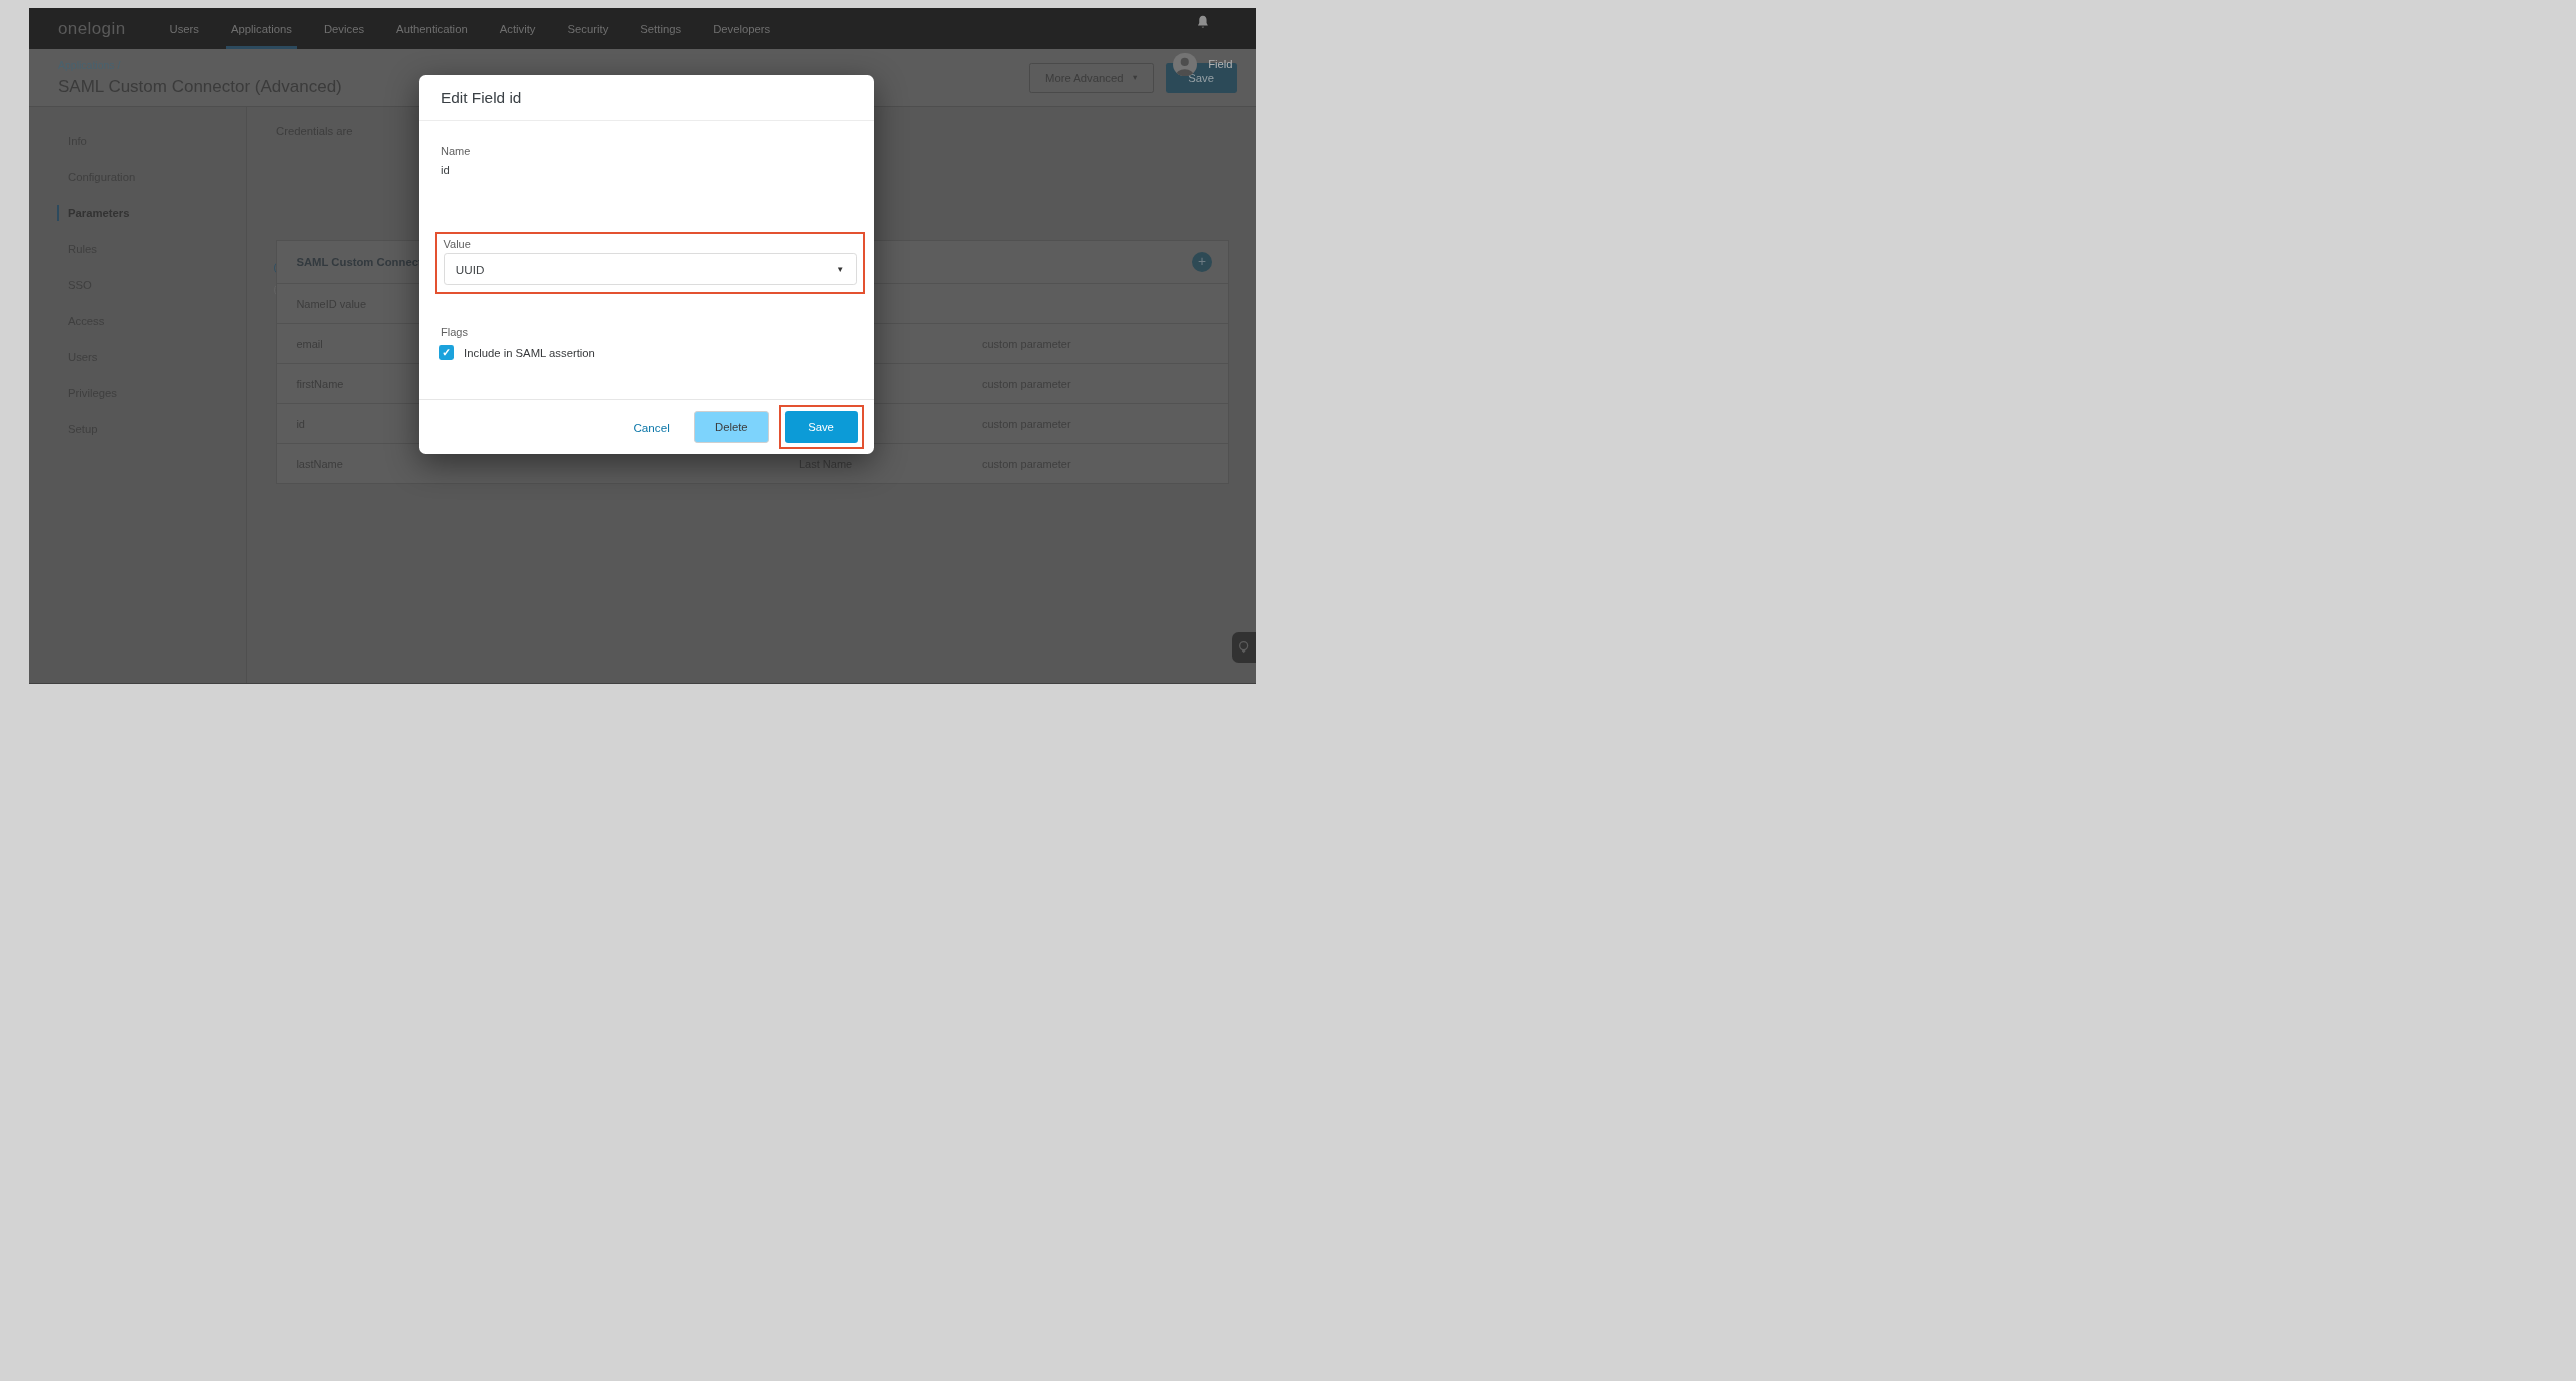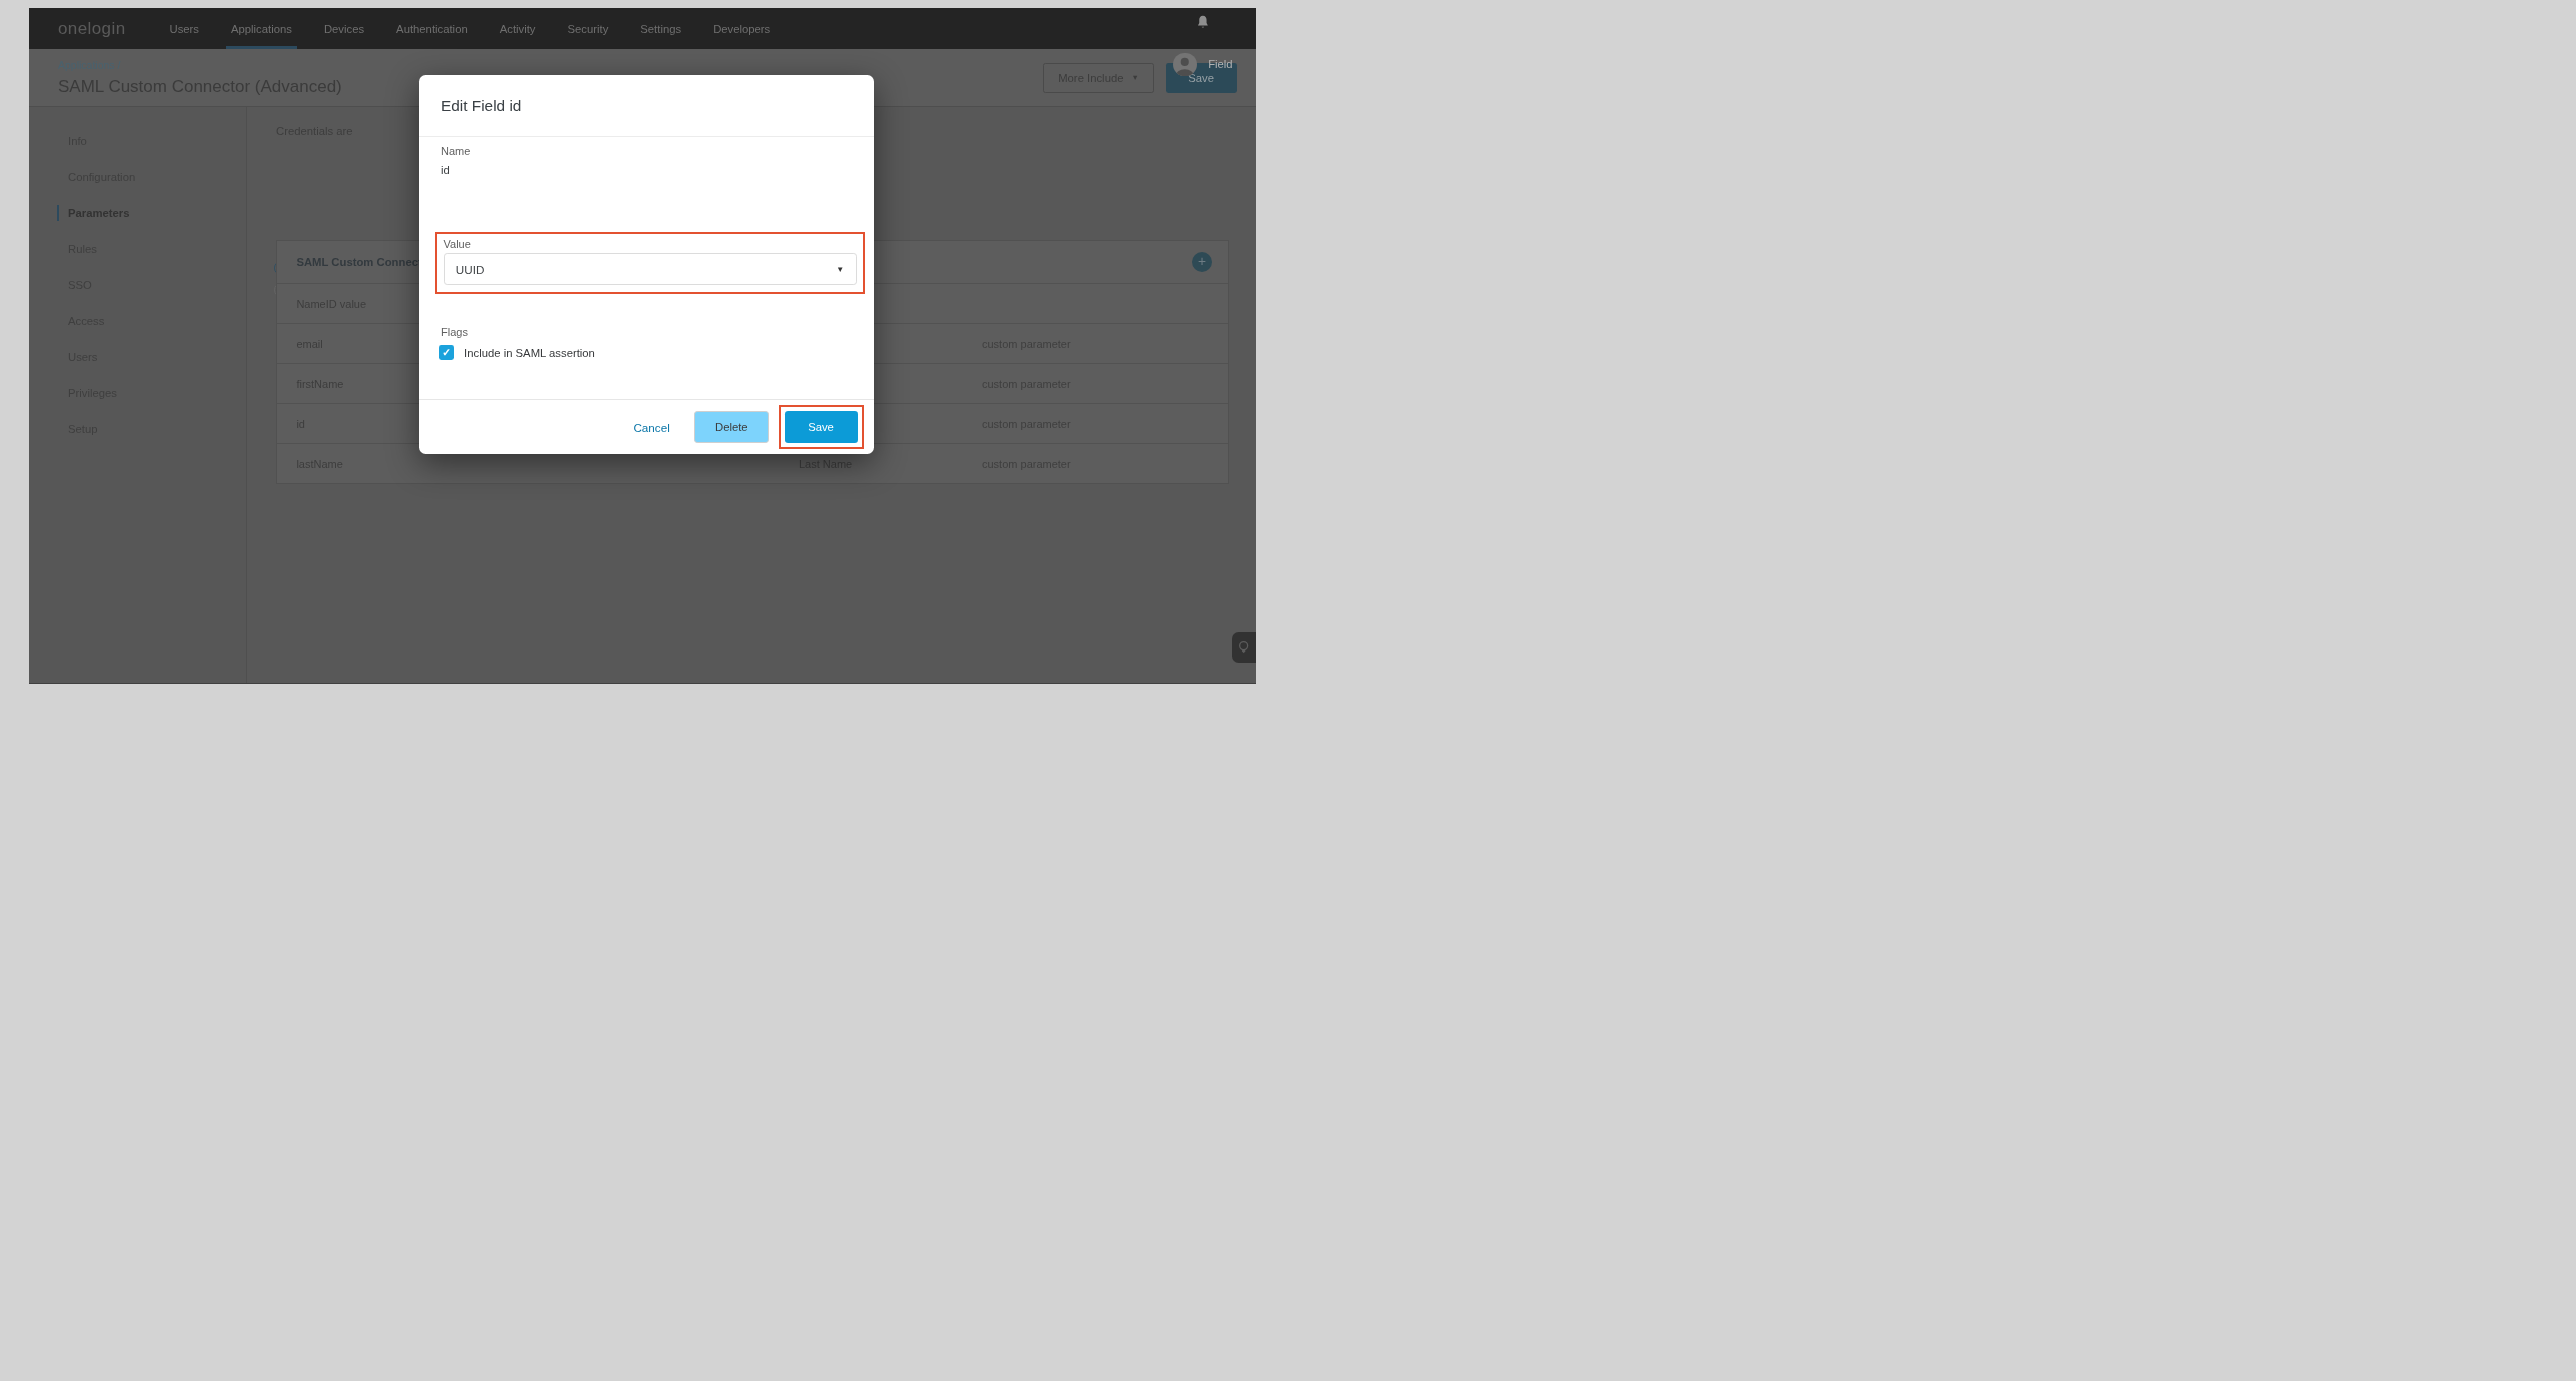--- a/index.html
+++ b/index.html
@@ -52,21 +52,21 @@
   .t-row { height:40px; border-bottom:0.8px solid #525252; display:flex; align-items:center; font-size:11px; color:#3d3d3d; }
   .t-row:last-child { border-bottom:none; }
   .cell-name { width:522px; padding-left:19.4px; }
   .cell-value { width:183px; }
   .cell-type { flex:1; color:#3f3f3f; }
 
   .bulb-btn { position:absolute; right:0; top:624px; width:24px; height:31px; background:#323232; border-radius:6.5px 0 0 6.5px; border:none; display:flex; align-items:center; justify-content:center; cursor:pointer; }
 
   
   .modal { position:absolute; left:419px; top:75px; width:455px; height:379px; background:#ffffff; border-radius:6.5px; box-shadow:0 9.7px 32px rgba(0,0,0,.45); z-index:10; }
-  .m-header { height:62px; border-bottom:0.8px solid #ececec; display:flex; align-items:center; padding-left:22px; }
+  .m-header { height:46px; border-bottom:0.8px solid #ececec; display:flex; align-items:center; padding-left:22px; }
   .m-title { font-size:15.4px; font-weight:500; color:#3a4045; }
   .m-name-label { position:absolute; left:22px; top:70px; font-size:11px; color:#5f5f5f; }
   .m-name-value { position:absolute; left:22px; top:89px; font-size:11.3px; color:#3d4043; }
   .hl-box-value { position:absolute; left:16px; top:157px; width:430px; height:62px; border:2.4px solid #e35130; }
   .m-value-label { position:absolute; left:6.5px; top:4px; font-size:11px; color:#5f5f5f; }
   .m-select { position:absolute; left:6.5px; top:19.4px; width:413px; height:32px; border:0.8px solid #dcdcdc; border-radius:3.2px; background:#fff; display:flex; align-items:center; padding:0 11.3px; cursor:pointer; }
   .m-select-value { font-size:11.7px; color:#3f4346; }
   .m-select .caret { margin-left:auto; font-size:8px; color:#333; }
   .m-flags-label { position:absolute; left:22px; top:251px; font-size:11px; color:#5f5f5f; }
   .m-check-row { position:absolute; left:20px; top:270px; display:flex; align-items:center; gap:9.7px; }
@@ -113,21 +113,21 @@
     </div>
   </div>
 
   <div class="page-header">
     <div class="ph-left">
       <div class="breadcrumb">Applications /</div>
       <div class="page-title">SAML Custom Connector (Advanced)</div>
     </div>
     <div class="ph-actions">
       <button class="btn-more">
-        <span>More Include</span>
+        <span>More Advanced</span>
         <span class="caret-down">▼</span>
       </button>
       <button class="btn-save-top">Save</button>
     </div>
   </div>
 
   <div class="body-row">
     <div class="sidebar">
       <div class="side-item">Info</div>
       <div class="side-item">Configuration</div>

